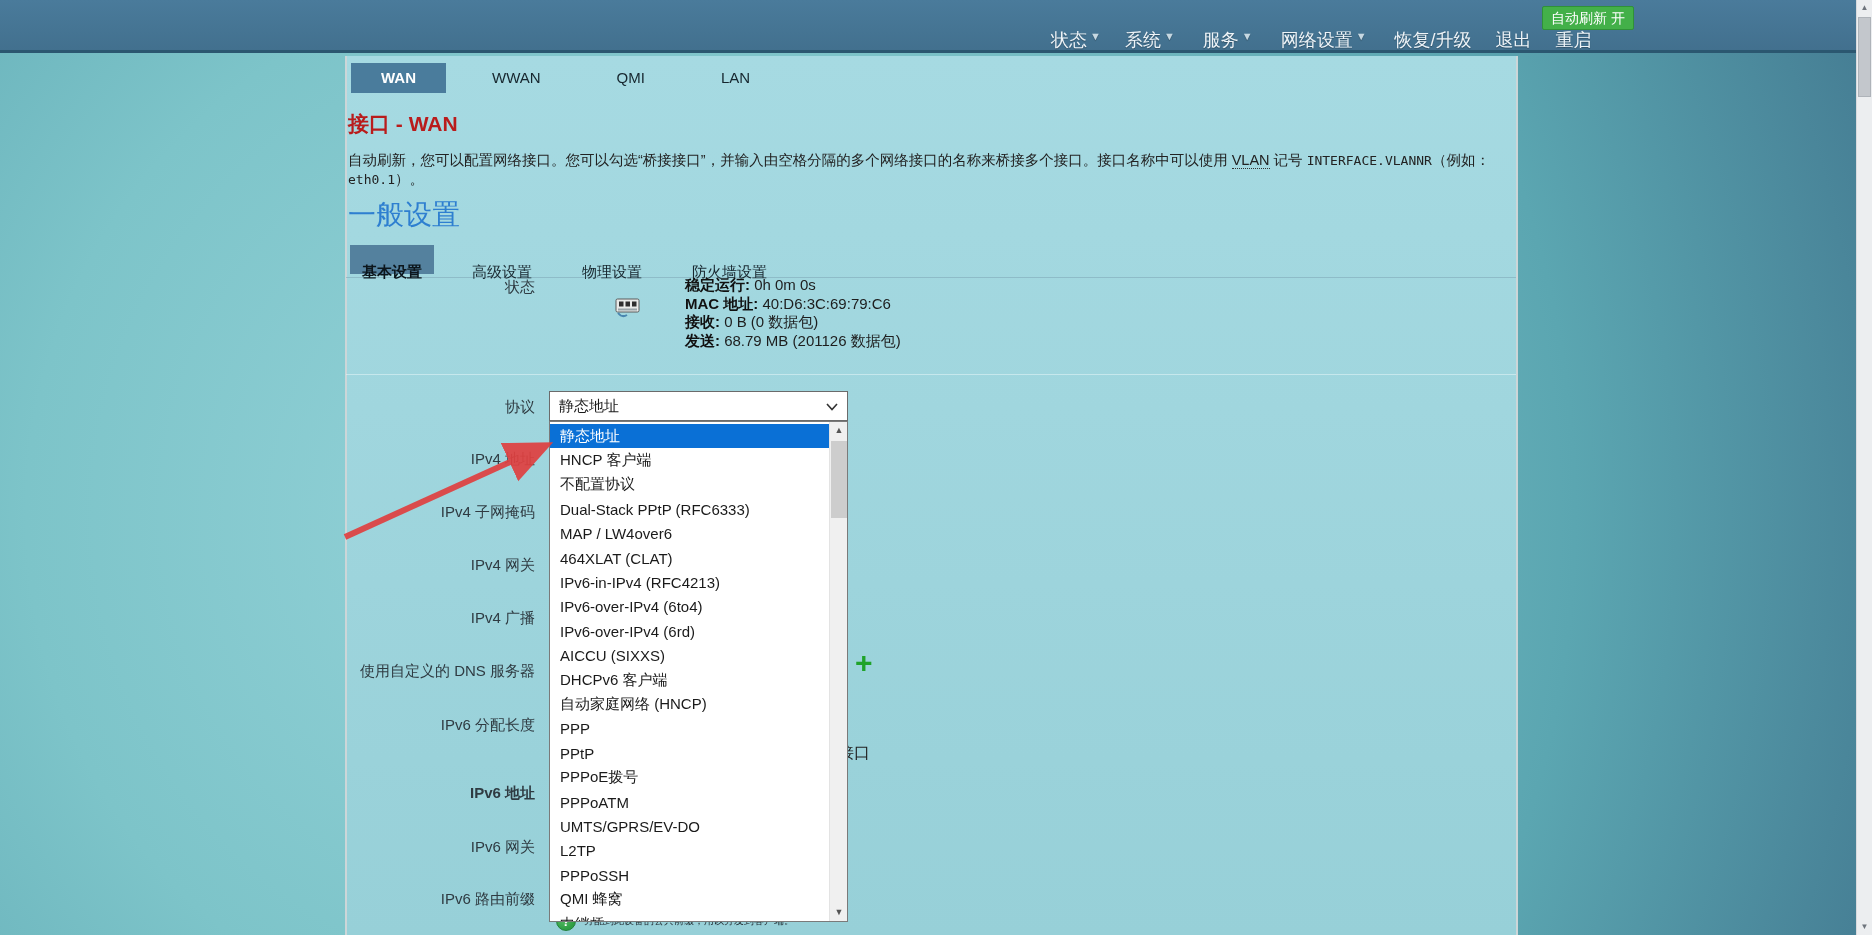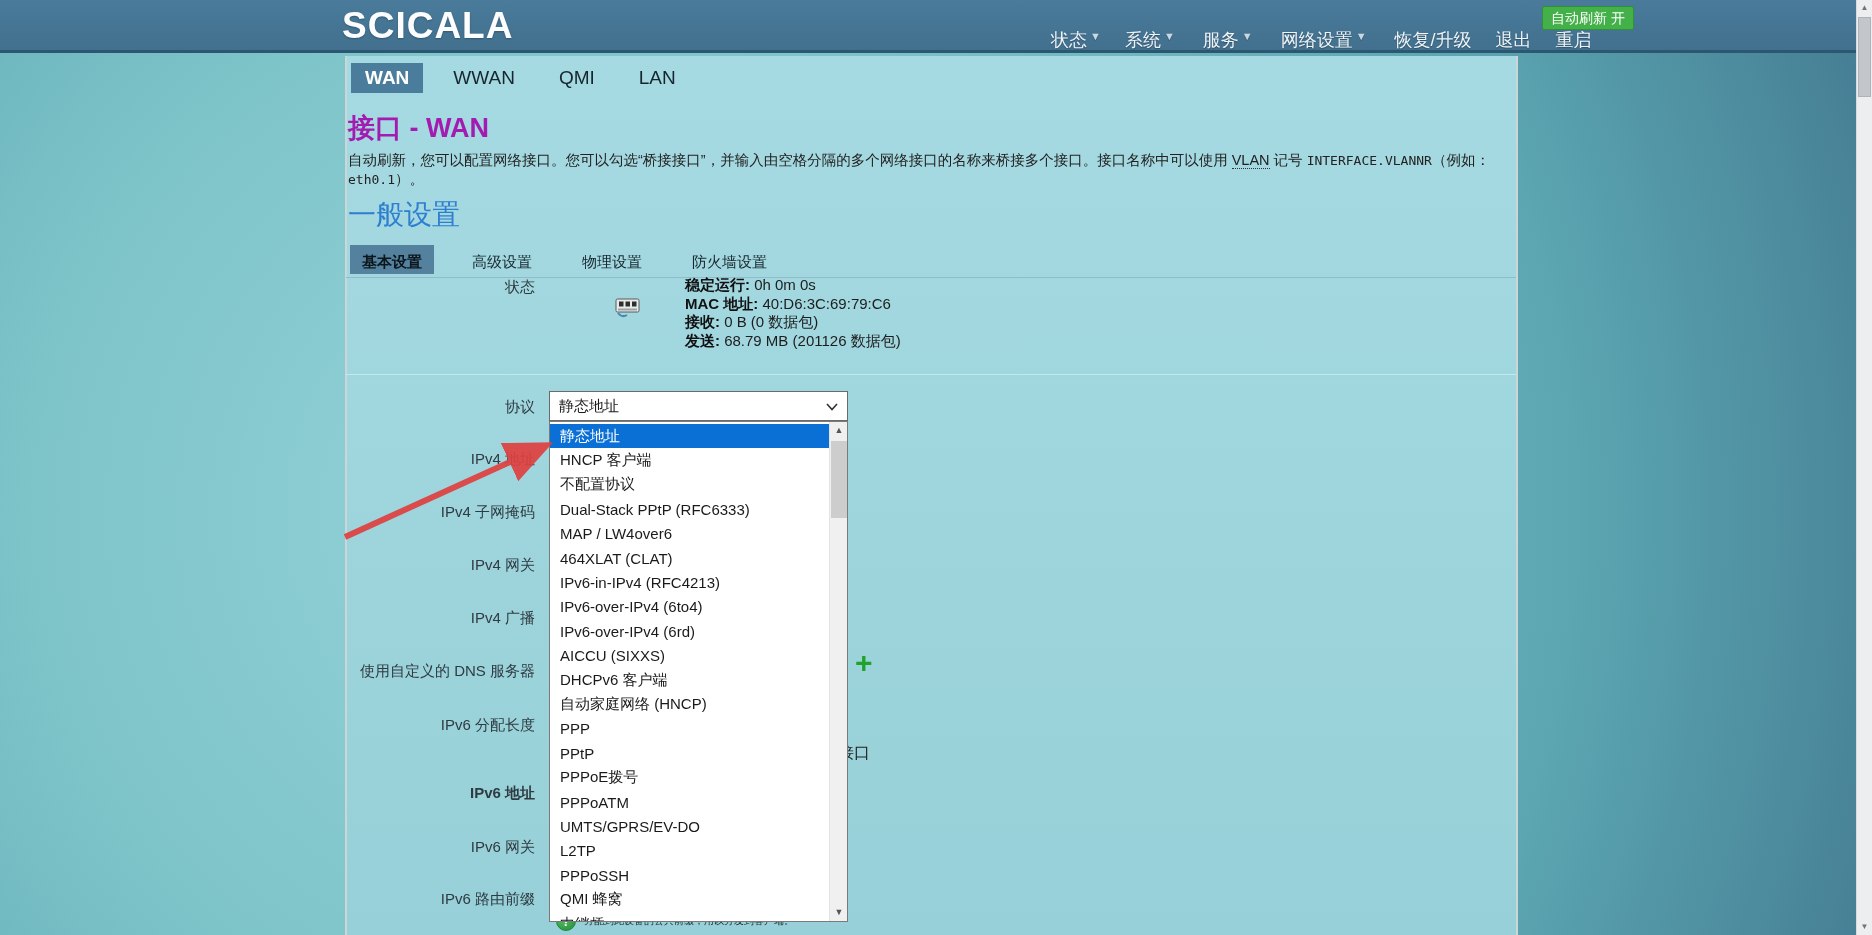--- a/index.html
+++ b/index.html
@@ -33,30 +33,30 @@
     color:#fff; font-size:14px; line-height:22px; padding:0 8px; cursor:pointer;
   }
   
   .content {
     position:absolute; left:345px; top:56px; width:1173px; height:879px;
     background:linear-gradient(#a6dae2,#97d0d8);
     border-left:2px solid #ccd6d8; border-right:2px solid #ccd6d8;
   }
   
   .tabs { position:absolute; left:351px; top:63px; display:flex; gap:16px; height:30px; z-index:6; }
-  .tab { padding:0 14px; line-height:30px; font-size:19px; color:#16262e; cursor:pointer; }
+  .tab { padding:0 30px; line-height:30px; font-size:15px; color:#16262e; cursor:pointer; }
   .tab.active { background:#4a7c9c; color:#fff; font-weight:bold; }
-  .page-title { position:absolute; left:348px; top:110px; font-size:27px; font-weight:bold; color:#a21caf; }
+  .page-title { position:absolute; left:348px; top:110px; font-size:21px; font-weight:bold; color:#b91c1c; }
   .desc { position:absolute; left:348px; top:151px; width:1160px; font-size:14.5px; color:#222; }
   .desc .abbr { border-bottom:1px dotted #333; }
   .desc code { font-family:"DejaVu Sans Mono","Liberation Mono",monospace; font-size:13px; }
   .section-link { position:absolute; left:348px; top:196px; font-size:28px; color:#2e7fd0; }
   
   .subtabs { position:absolute; left:350px; top:245px; display:flex; gap:26px; height:29px; z-index:6; }
-  .subtab { padding:2px 12px; line-height:29px; font-size:15px; color:#18272f; cursor:pointer; }
+  .subtab { padding:12px 12px; line-height:29px; font-size:15px; color:#18272f; cursor:pointer; }
   .subtab.active { background:#54819e; color:#0c161c; font-weight:bold; }
   .hline { position:absolute; height:1px; background:rgba(125,165,180,.55); z-index:4; }
   
   .flabel { position:absolute; left:295px; width:240px; text-align:right; font-size:15px; color:#2f3b42; z-index:6; }
   
   .status-vals { position:absolute; left:685px; top:276px; font-size:15px; color:#1d1d1d; line-height:18.5px; z-index:6; }
   .status-vals b { color:#111; }
   .eth-icon { position:absolute; left:615px; top:297px; z-index:6; }
   
   .select {
@@ -96,21 +96,20 @@
   .scrollbar { position:absolute; right:0; top:0; width:16px; height:935px; background:#eceef0; z-index:40; border-left:1px solid #d8dadd; }
   .scrollbar .arr { position:absolute; left:0; width:15px; height:16px; text-align:center; font-size:8px; color:#6e747c; line-height:16px; cursor:pointer; }
   .scrollbar .thumb { position:absolute; left:1px; top:17px; width:13px; height:80px; background:#c3c7cc; border:1px solid #aeb3b9; cursor:pointer; }
 </style>
 </head>
 <body>
 
 <div class="content"></div>
 
 <div class="topbar">
-  <div class="logo">SCICALA</div>
   <div class="nav">
     <div class="nav-item nav-gap-s">
         <span>状态</span>
         <span class="caret">▼</span>
       </div>
     <div class="nav-item nav-gap-m">
         <span>系统</span>
         <span class="caret">▼</span>
       </div>
     <div class="nav-item nav-gap-m">

